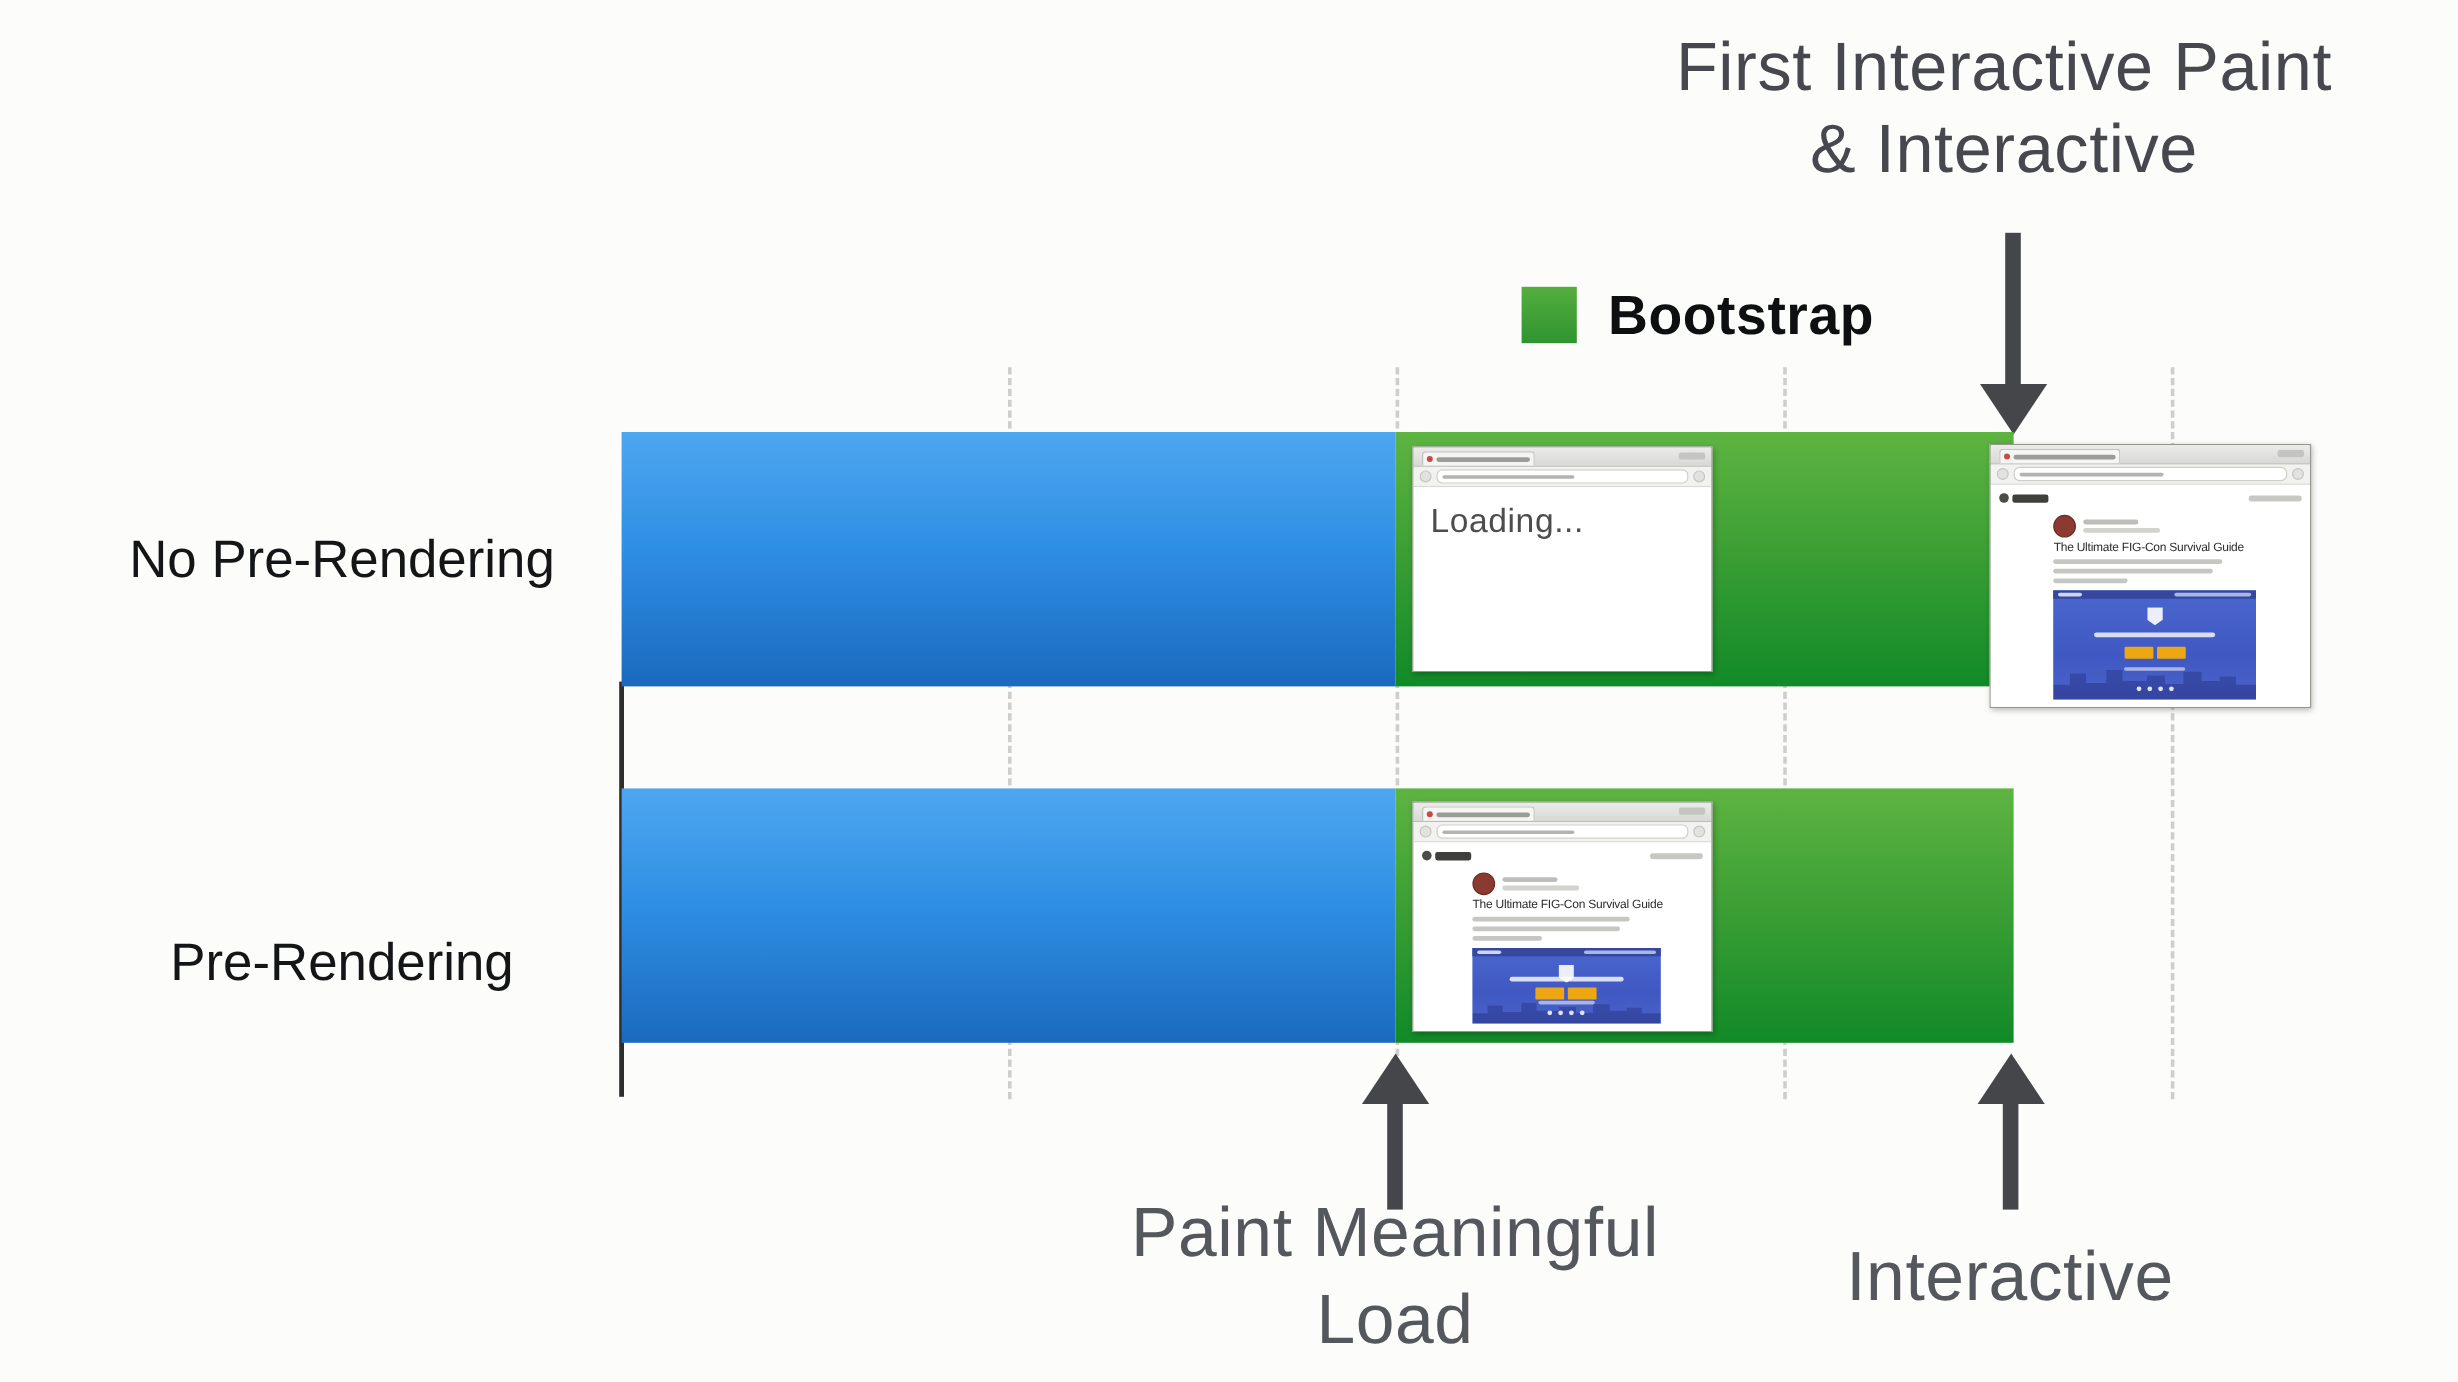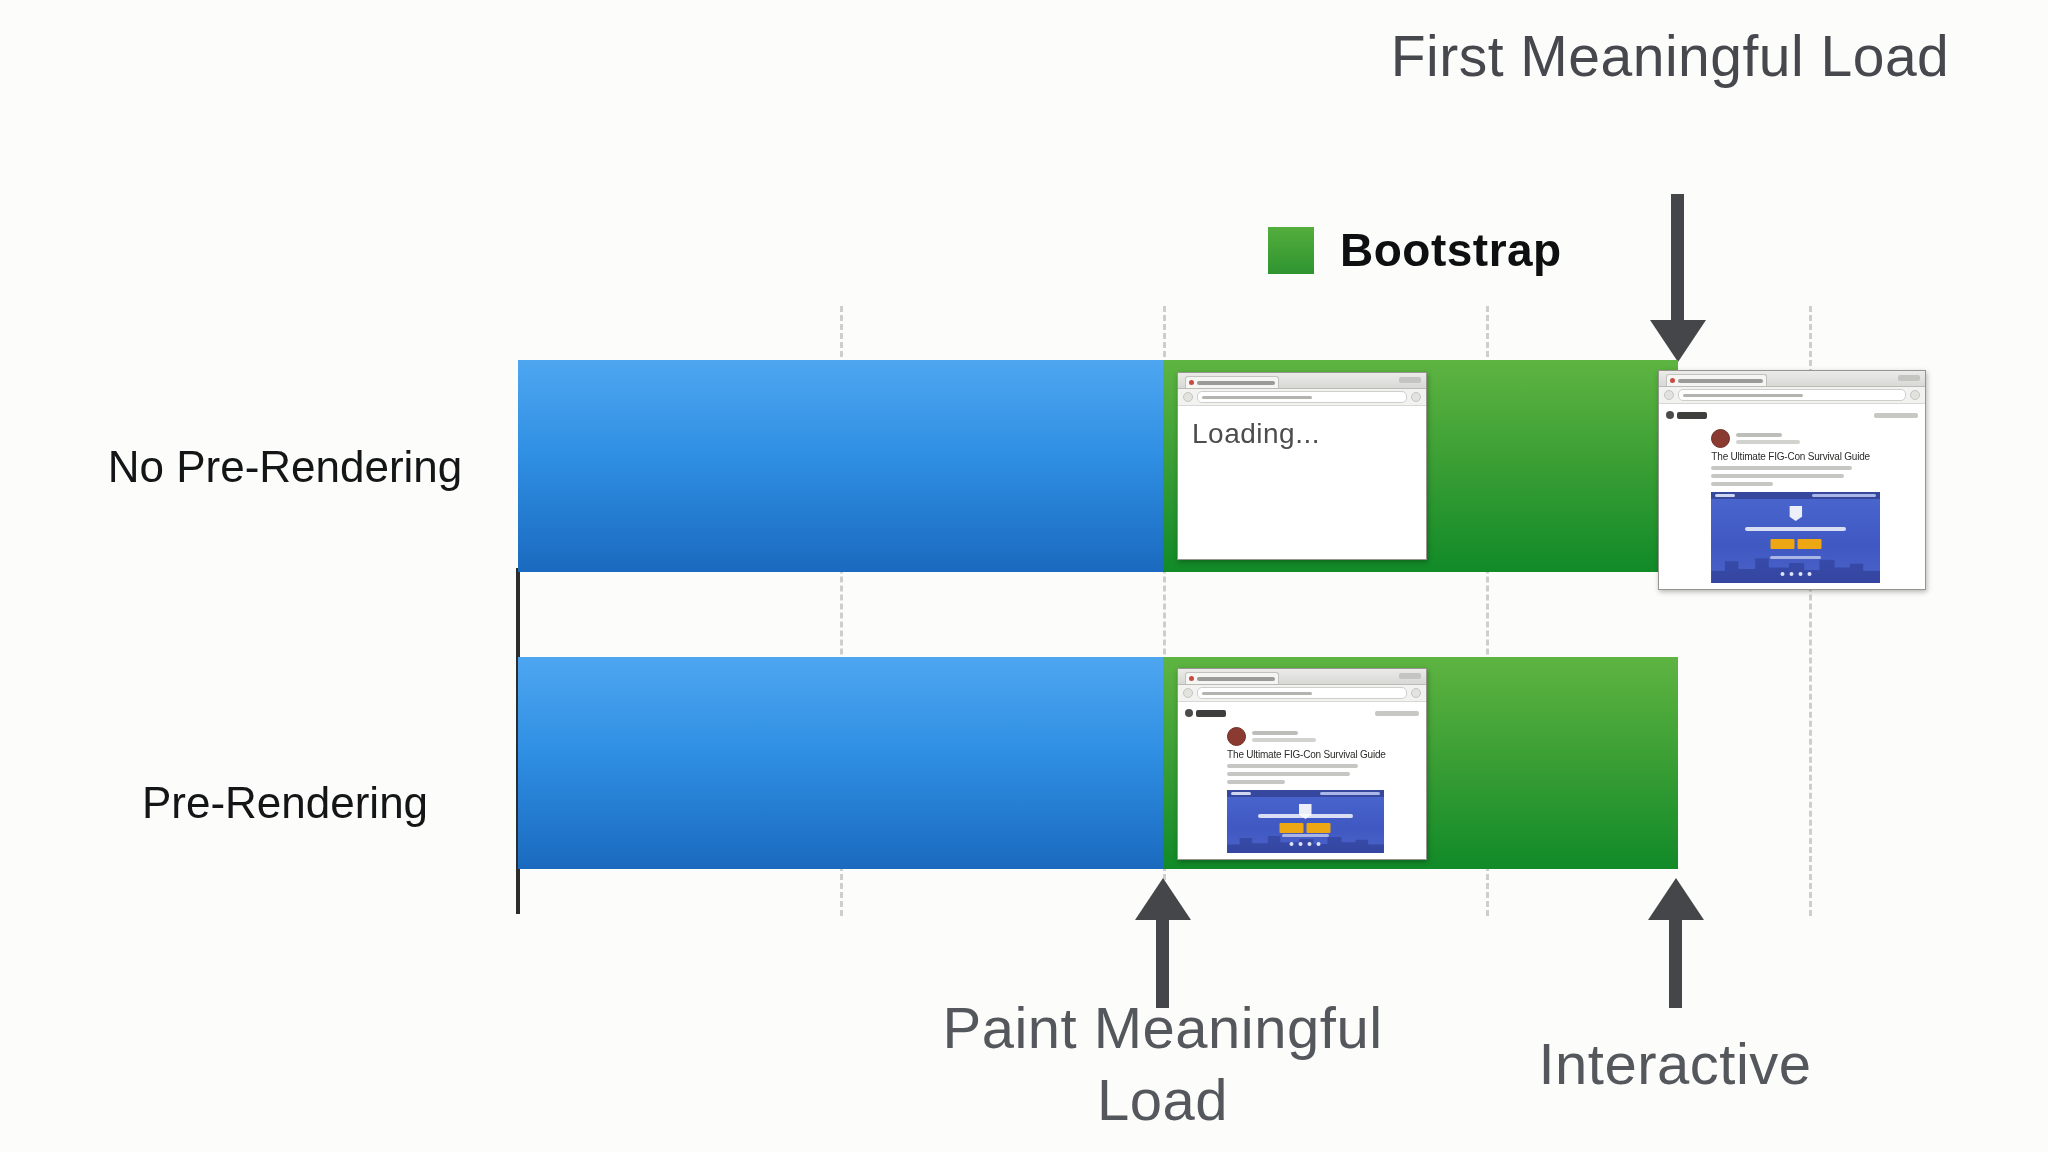--- a/index.html
+++ b/index.html
@@ -114,29 +114,30 @@
   
   .bottom-label { position:absolute; text-align:center; color:#54575b; font-size:58px;
     line-height:72px; font-weight:500; letter-spacing:0.5px; }
 </style>
 </head>
 <body>
 
 <div id="canvas">
 
   <div class="top-annotation">
-    <div>First Meaningful Load</div>
+    <div>First Interactive Paint</div>
+    <div>&amp; Interactive</div>
   </div>
 
   <div>
     <div class="arr-stem" style="left:1671px; top:194px; height:132px;"></div>
     <div class="arr-head-down" style="left:1650px; top:320px;"></div>
   </div>
 
-  <div class="legend-item" style="left:1268px; top:225px;">
+  <div class="legend-item" style="left:1268px; top:237px;">
     <div class="swatch swatch-green"></div>
     <div class="legend-label">Bootstrap</div>
   </div>
 
   <div class="gridline" style="left:840px;"></div>
   <div class="gridline" style="left:1163px;"></div>
   <div class="gridline" style="left:1486px;"></div>
   <div class="gridline" style="left:1809px;"></div>
   <div class="axis-line"></div>
 

